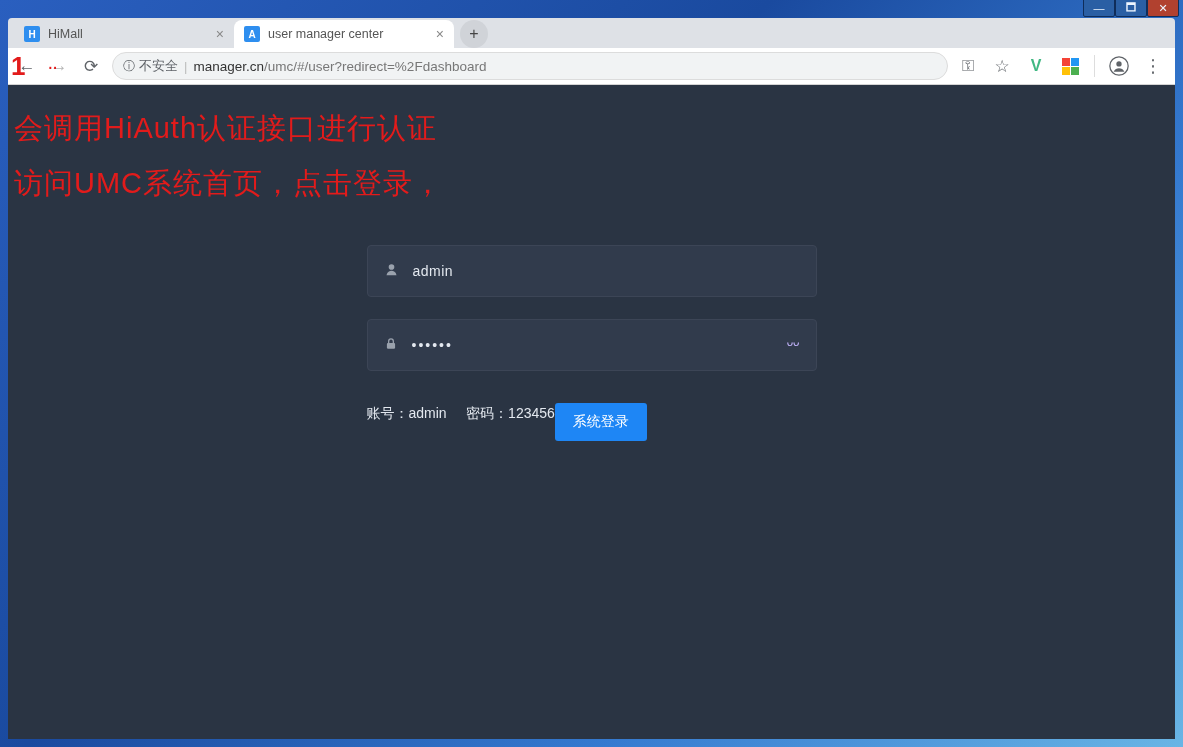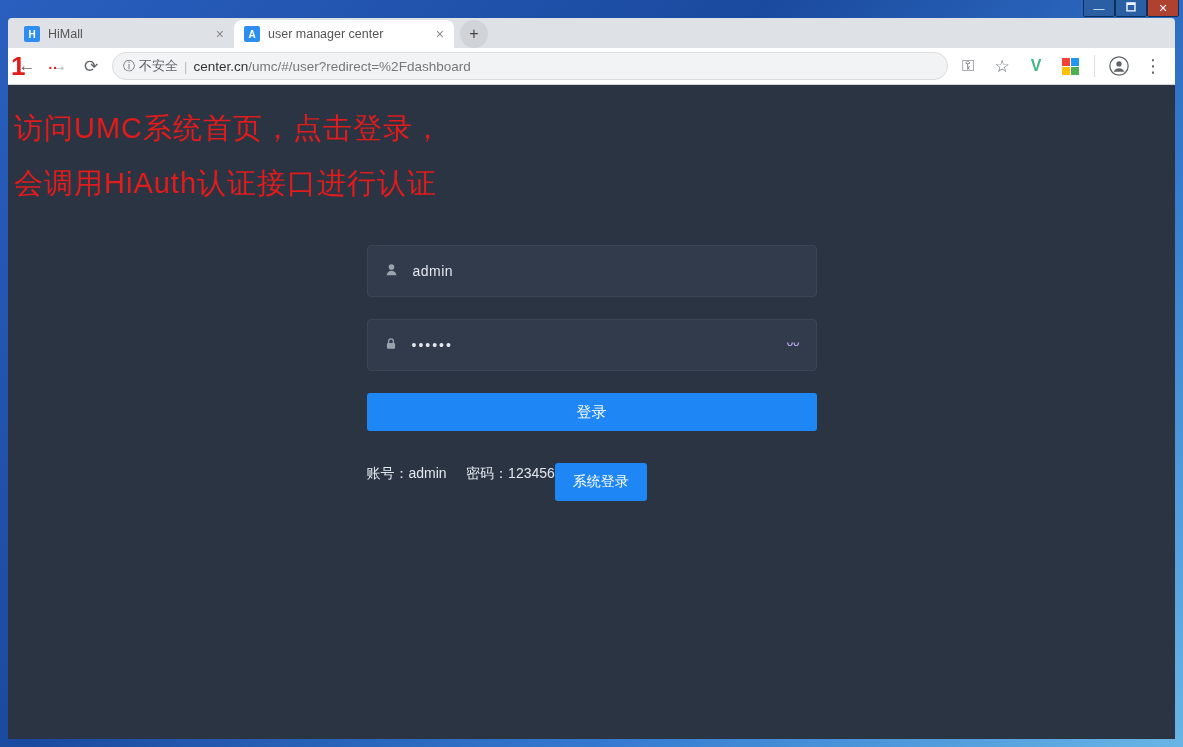--- a/index.html
+++ b/index.html
@@ -288,21 +288,21 @@
   <div class="nav-btn">←</div>
   <div class="nav-btn" style="color:#b5b5b5">→</div>
   <div class="nav-btn">⟳</div>
   <div class="addr-box">
     <span class="addr-info">
       <span class="sec-icon">ⓘ</span>
       <span>不安全</span>
     </span>
     <span class="addr-sep">|</span>
     <span class="addr-url">
-      <span>center.cn</span><span class="dimmed">/umc/#/user?redirect=%2Fdashboard</span>
+      <span>manager.cn</span><span class="dimmed">/umc/#/user?redirect=%2Fdashboard</span>
     </span>
   </div>
   <div class="ext-icons">
     <span class="ext-icon" style="font-size:16px;color:#5f6368">⚿</span>
     <span class="ext-icon" style="font-size:17px">☆</span>
     <span class="ext-icon vue">V</span>
     <span class="ext-icon">
       <span class="ext-square">
           <div></div>
           <div></div>
@@ -317,22 +317,22 @@
           <circle cx="12" cy="9.5" r="3.2" fill="#5f6368"></circle>
           <path d="M5.5 19c1.2-3 4-4.2 6.5-4.2s5.3 1.2 6.5 4.2" fill="#5f6368"></path>
         </svg>
     </span>
     <span class="ext-icon" style="font-size:18px">⋮</span>
   </div>
 </div>
 
 <div class="page">
   <div class="annotation">
+    <div>会调用HiAuth认证接口进行认证</div>
     <div>访问UMC系统首页，点击登录，</div>
-    <div>会调用HiAuth认证接口进行认证</div>
   </div>
 
   <div class="login-card">
 
     <div class="input-field">
       <span class="picon">
         <svg width="15" height="15" viewBox="0 0 24 24" fill="#adb4bf">
             <circle cx="12" cy="8" r="4.5"></circle>
             <path d="M4 21c1-5 5-7 8-7s7 2 8 7z"></path>
           </svg>
@@ -344,21 +344,20 @@
       <span class="picon">
         <svg width="14" height="15" viewBox="0 0 24 24" fill="#adb4bf">
             <rect x="5" y="11" width="14" height="10" rx="2"></rect>
             <path d="M8 11V8a4 4 0 0 1 8 0v3" fill="none" stroke="#adb4bf" stroke-width="2.2"></path>
           </svg>
       </span>
       <input type="text" style="letter-spacing: 2px;" value="••••••">
       <span class="eye">ᵕᵕ</span>
     </div>
 
-    <button class="login-btn">登录</button>
 
     <div class="hints-row">
       <div class="hints">
         <div>
           <span>账号：admin</span>
           &nbsp;&nbsp;&nbsp;
           <span>密码：123456</span>
         </div>
       </div>
       <button class="third-btn">系统登录</button>

